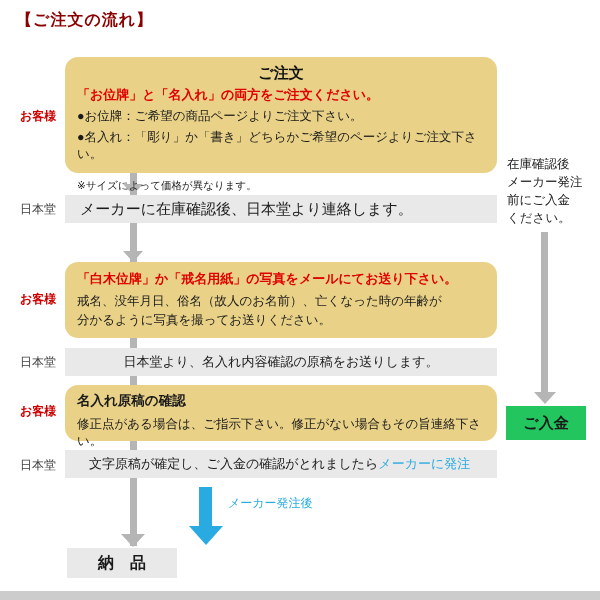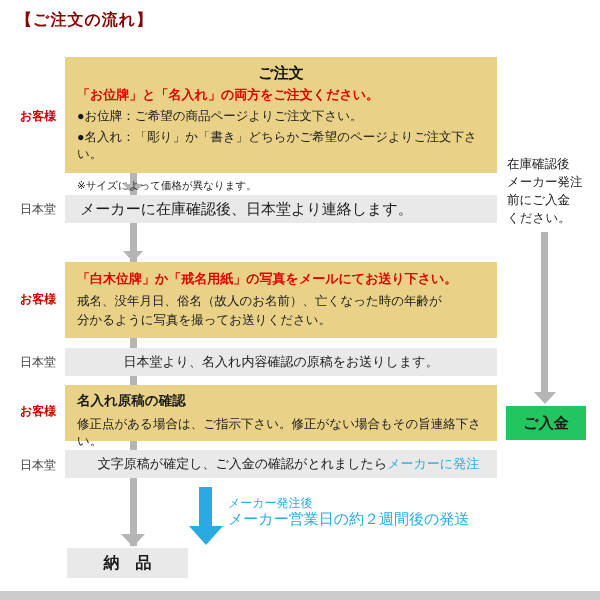--- a/index.html
+++ b/index.html
@@ -21,51 +21,51 @@
   .head-c { left:121px; top:534px; border-left-width:12px; border-right-width:12px; border-top-width:13px; }
 
   .right-shaft { position:absolute; left:541px; top:232px; width:7px; height:160px; background:#b5b5b5; z-index:0; }
   .right-head { position:absolute; left:534px; top:392px; width:0; height:0; border-left:11px solid transparent; border-right:11px solid transparent; border-top:12px solid #b5b5b5; z-index:0; }
 
   .blue-shaft { position:absolute; left:199px; top:487px; width:13px; height:39px; background:#29abe2; z-index:2; }
   .blue-head { position:absolute; left:189px; top:526px; width:0; height:0; border-left:17px solid transparent; border-right:17px solid transparent; border-top:19px solid #29abe2; z-index:2; }
 
   
   .box { position:absolute; left:65px; width:432px; z-index:1; }
-  .gold { background:#e9d287; }
+  .gold { background:#e9d287;border-radius:13px; }
   .grayb { background:#e9e9e9; }
 
   .box1 { top:57px; height:116px; padding:7px 12px 0 12px; }
   .box1 .box-title { text-align:center; font-size:15px; font-weight:bold; color:#111; }
   .box1 .warning { color:#e00000; font-weight:bold; font-size:13px; margin-top:3px; }
   .box1 .item { font-size:12.5px; margin-top:4px; }
   .box1 .note { font-size:10.5px; margin-top:16px; }
 
   .box2 { top:195px; height:28px; font-size:15px; line-height:28px; padding-left:15px; }
 
   .box3 { top:262px; height:76px; padding:8px 12px 0 12px; }
   .box3 .ptitle { color:#e00000; font-weight:bold; font-size:13px; }
   .box3 .pbody { font-size:12.5px; line-height:1.5; margin-top:4px; white-space:pre-line; }
 
   .box4 { top:348px; height:28px; font-size:13px; line-height:28px; text-align:center; }
 
   .box5 { top:385px; height:56px; padding:7px 12px 0 12px; }
   .box5 .ctitle { font-size:13.5px; font-weight:bold; }
   .box5 .cbody { font-size:12.5px; margin-top:6px; }
 
-  .box6 { top:450px; height:28px; font-size:13px; line-height:28px; padding-left:15px;text-align:center; }
+  .box6 { top:450px; height:28px; font-size:13px; line-height:28px; padding-left:24px; }
   .box6 .hl { color:#29abe2; }
 
   .payment-note { position:absolute; left:507px; top:155px; width:92px; font-size:12.5px; line-height:1.45; white-space:pre-line; color:#222; z-index:1; }
   .payment-box { position:absolute; left:506px; top:406px; width:80px; height:34px; background:#22c55e; font-size:15px; font-weight:bold; text-align:center; line-height:34px; z-index:1; }
 
   .ship-note1 { position:absolute; left:228px; top:495px; font-size:12px; color:#29abe2; z-index:2; }
   .ship-note2 { position:absolute; left:228px; top:510px; font-size:15px; color:#29abe2; z-index:2; }
 
-  .delivery-box { position:absolute; left:67px; top:548px; width:121px; height:30px; background:#e9e9e9; font-size:16px; font-weight:bold; text-align:center; line-height:30px; z-index:1; }
+  .delivery-box { position:absolute; left:67px; top:548px; width:110px; height:30px; background:#e9e9e9; font-size:16px; font-weight:bold; text-align:center; line-height:30px; z-index:1; }
 
   .bottom-bar { position:absolute; left:0; top:591px; width:600px; height:9px; background:#cccccc; }
 </style>
 </head>
 <body>
 
 <div class="page">
 
   <div class="title">【ご注文の流れ】</div>
 
@@ -117,19 +117,18 @@
     <div class="cbody">修正点がある場合は、ご指示下さい。修正がない場合もその旨連絡下さい。</div>
   </div>
 
   <div class="box grayb box6">
     <span>文字原稿が確定し、ご入金の確認がとれましたら</span><span class="hl">メーカーに発注</span>
   </div>
 
   <div class="payment-box">ご入金</div>
 
   <div class="ship-note1">メーカー発注後</div>
-  <div class="ship-note2">メーカー営業日の約２週間後の発送</div>
 
   <div class="delivery-box">納　品</div>
 
   <div class="bottom-bar"></div>
 
 </div>
 
 </body></html>

